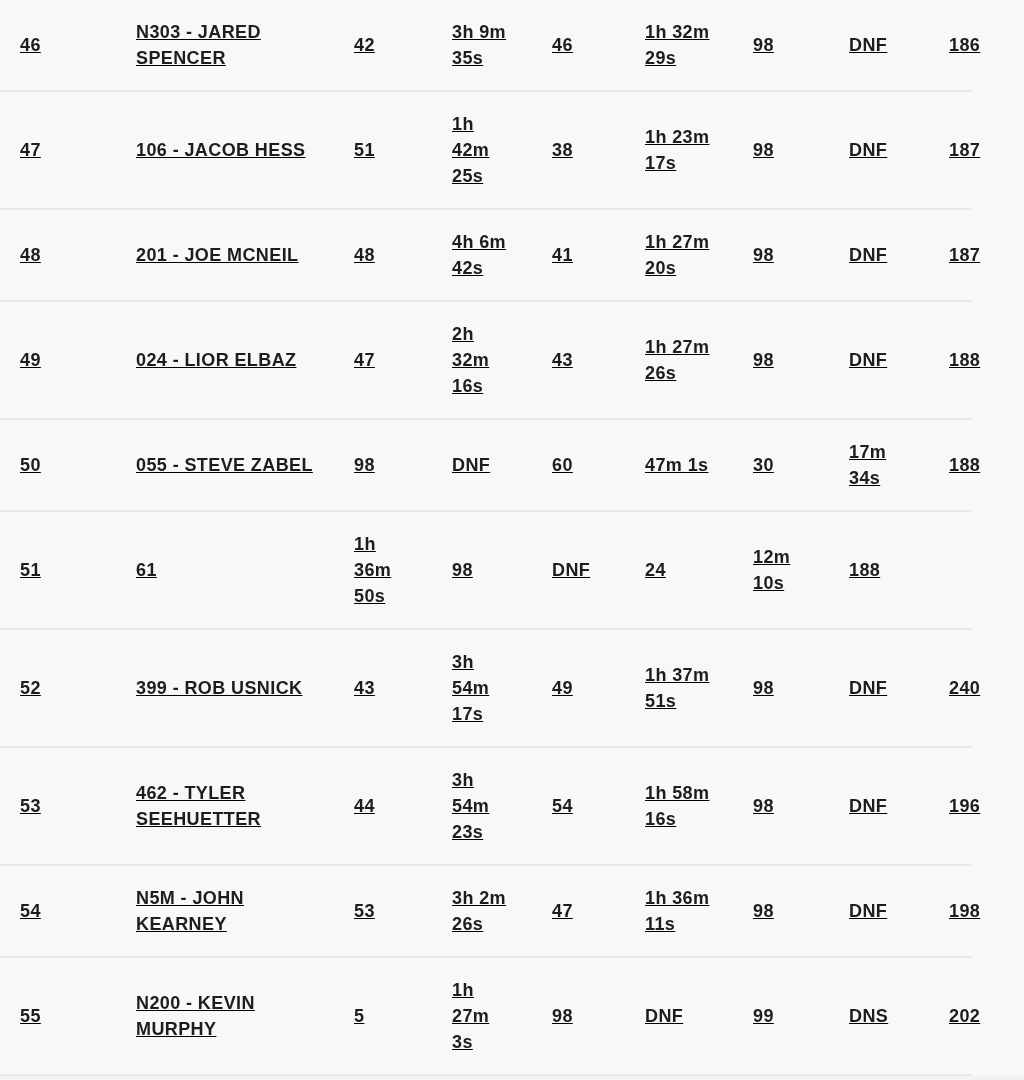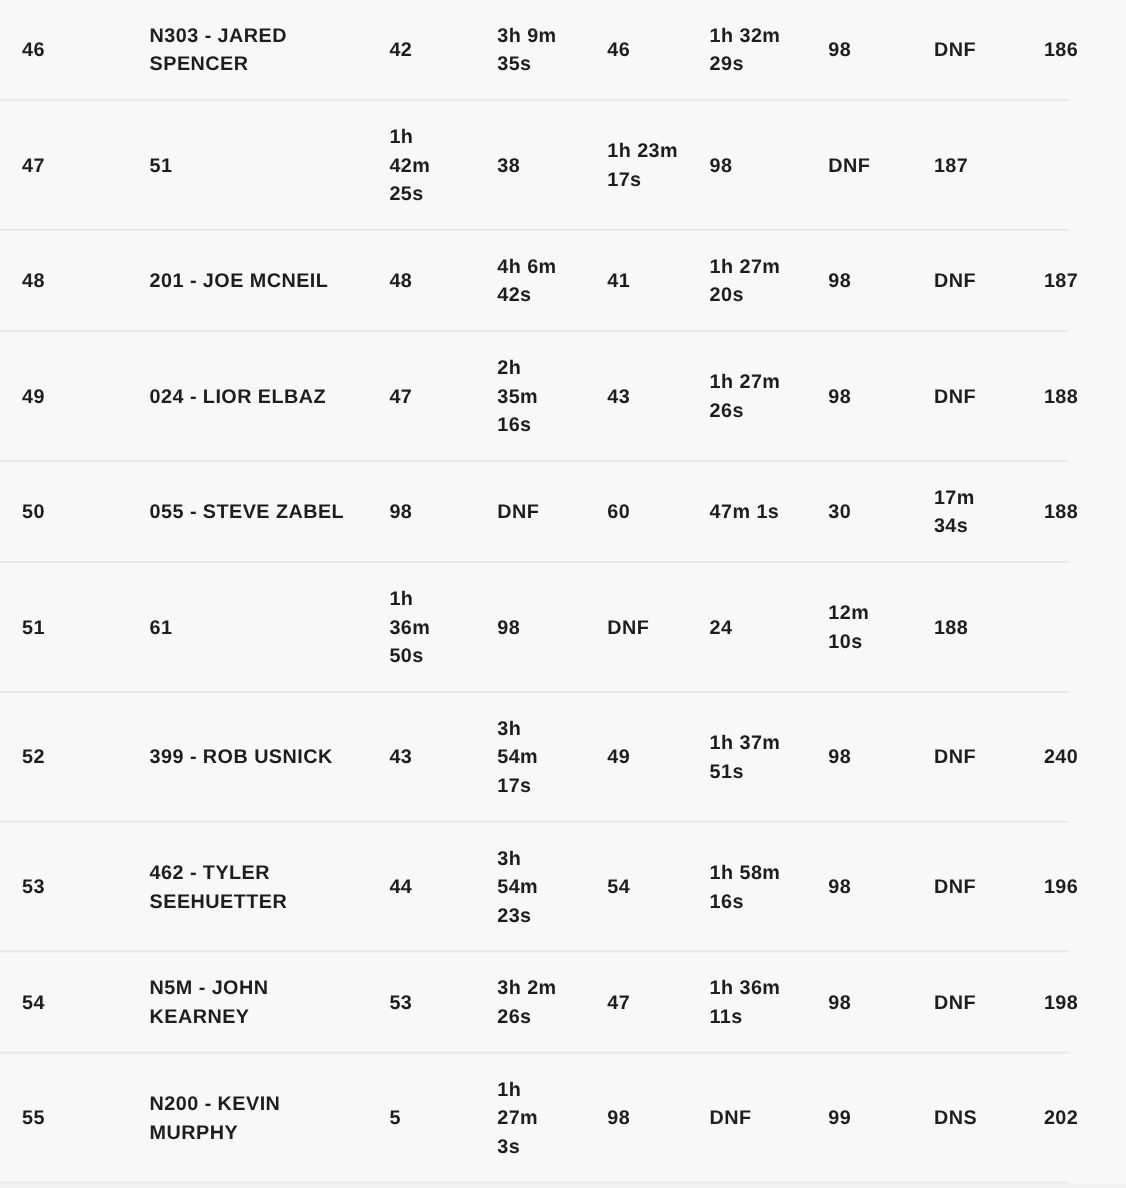--- a/index.html
+++ b/index.html
@@ -9,20 +9,21 @@
   }
   body {
     width: 1024px;
     height: 1080px;
     overflow: hidden;
     background: var(--row-background, #f8f8f8);
     font-family: "Liberation Sans", sans-serif;
   }
   .results-table {
     width: 972px;
+    text-decoration: underline;
   }
   .row {
     display: grid;
     grid-template-columns: 136px 218px 98px 100px 93px 108px 96px 100px 1fr;
     align-items: center;
     box-sizing: border-box;
     min-height: 92px;
     padding: 19px 0;
     border-bottom: 2px solid var(--divider, #e9e9e9);
     background: var(--row-background, #f8f8f8);
@@ -55,20 +56,21 @@
 35s</div>
       <div class="cell col5">46</div>
       <div class="cell col6">1h 32m
 29s</div>
       <div class="cell col7">98</div>
       <div class="cell col8">DNF</div>
       <div class="cell col9">186</div>
     </div>
     <div class="row">
       <div class="cell col1">47</div>
+      <div class="cell col2">106 - JACOB HESS</div>
       <div class="cell col3">51</div>
       <div class="cell col4">1h
 42m
 25s</div>
       <div class="cell col5">38</div>
       <div class="cell col6">1h 23m
 17s</div>
       <div class="cell col7">98</div>
       <div class="cell col8">DNF</div>
       <div class="cell col9">187</div>
@@ -84,21 +86,21 @@
 20s</div>
       <div class="cell col7">98</div>
       <div class="cell col8">DNF</div>
       <div class="cell col9">187</div>
     </div>
     <div class="row">
       <div class="cell col1">49</div>
       <div class="cell col2">024 - LIOR ELBAZ</div>
       <div class="cell col3">47</div>
       <div class="cell col4">2h
-35m
+32m
 16s</div>
       <div class="cell col5">43</div>
       <div class="cell col6">1h 27m
 26s</div>
       <div class="cell col7">98</div>
       <div class="cell col8">DNF</div>
       <div class="cell col9">188</div>
     </div>
     <div class="row">
       <div class="cell col1">50</div>

